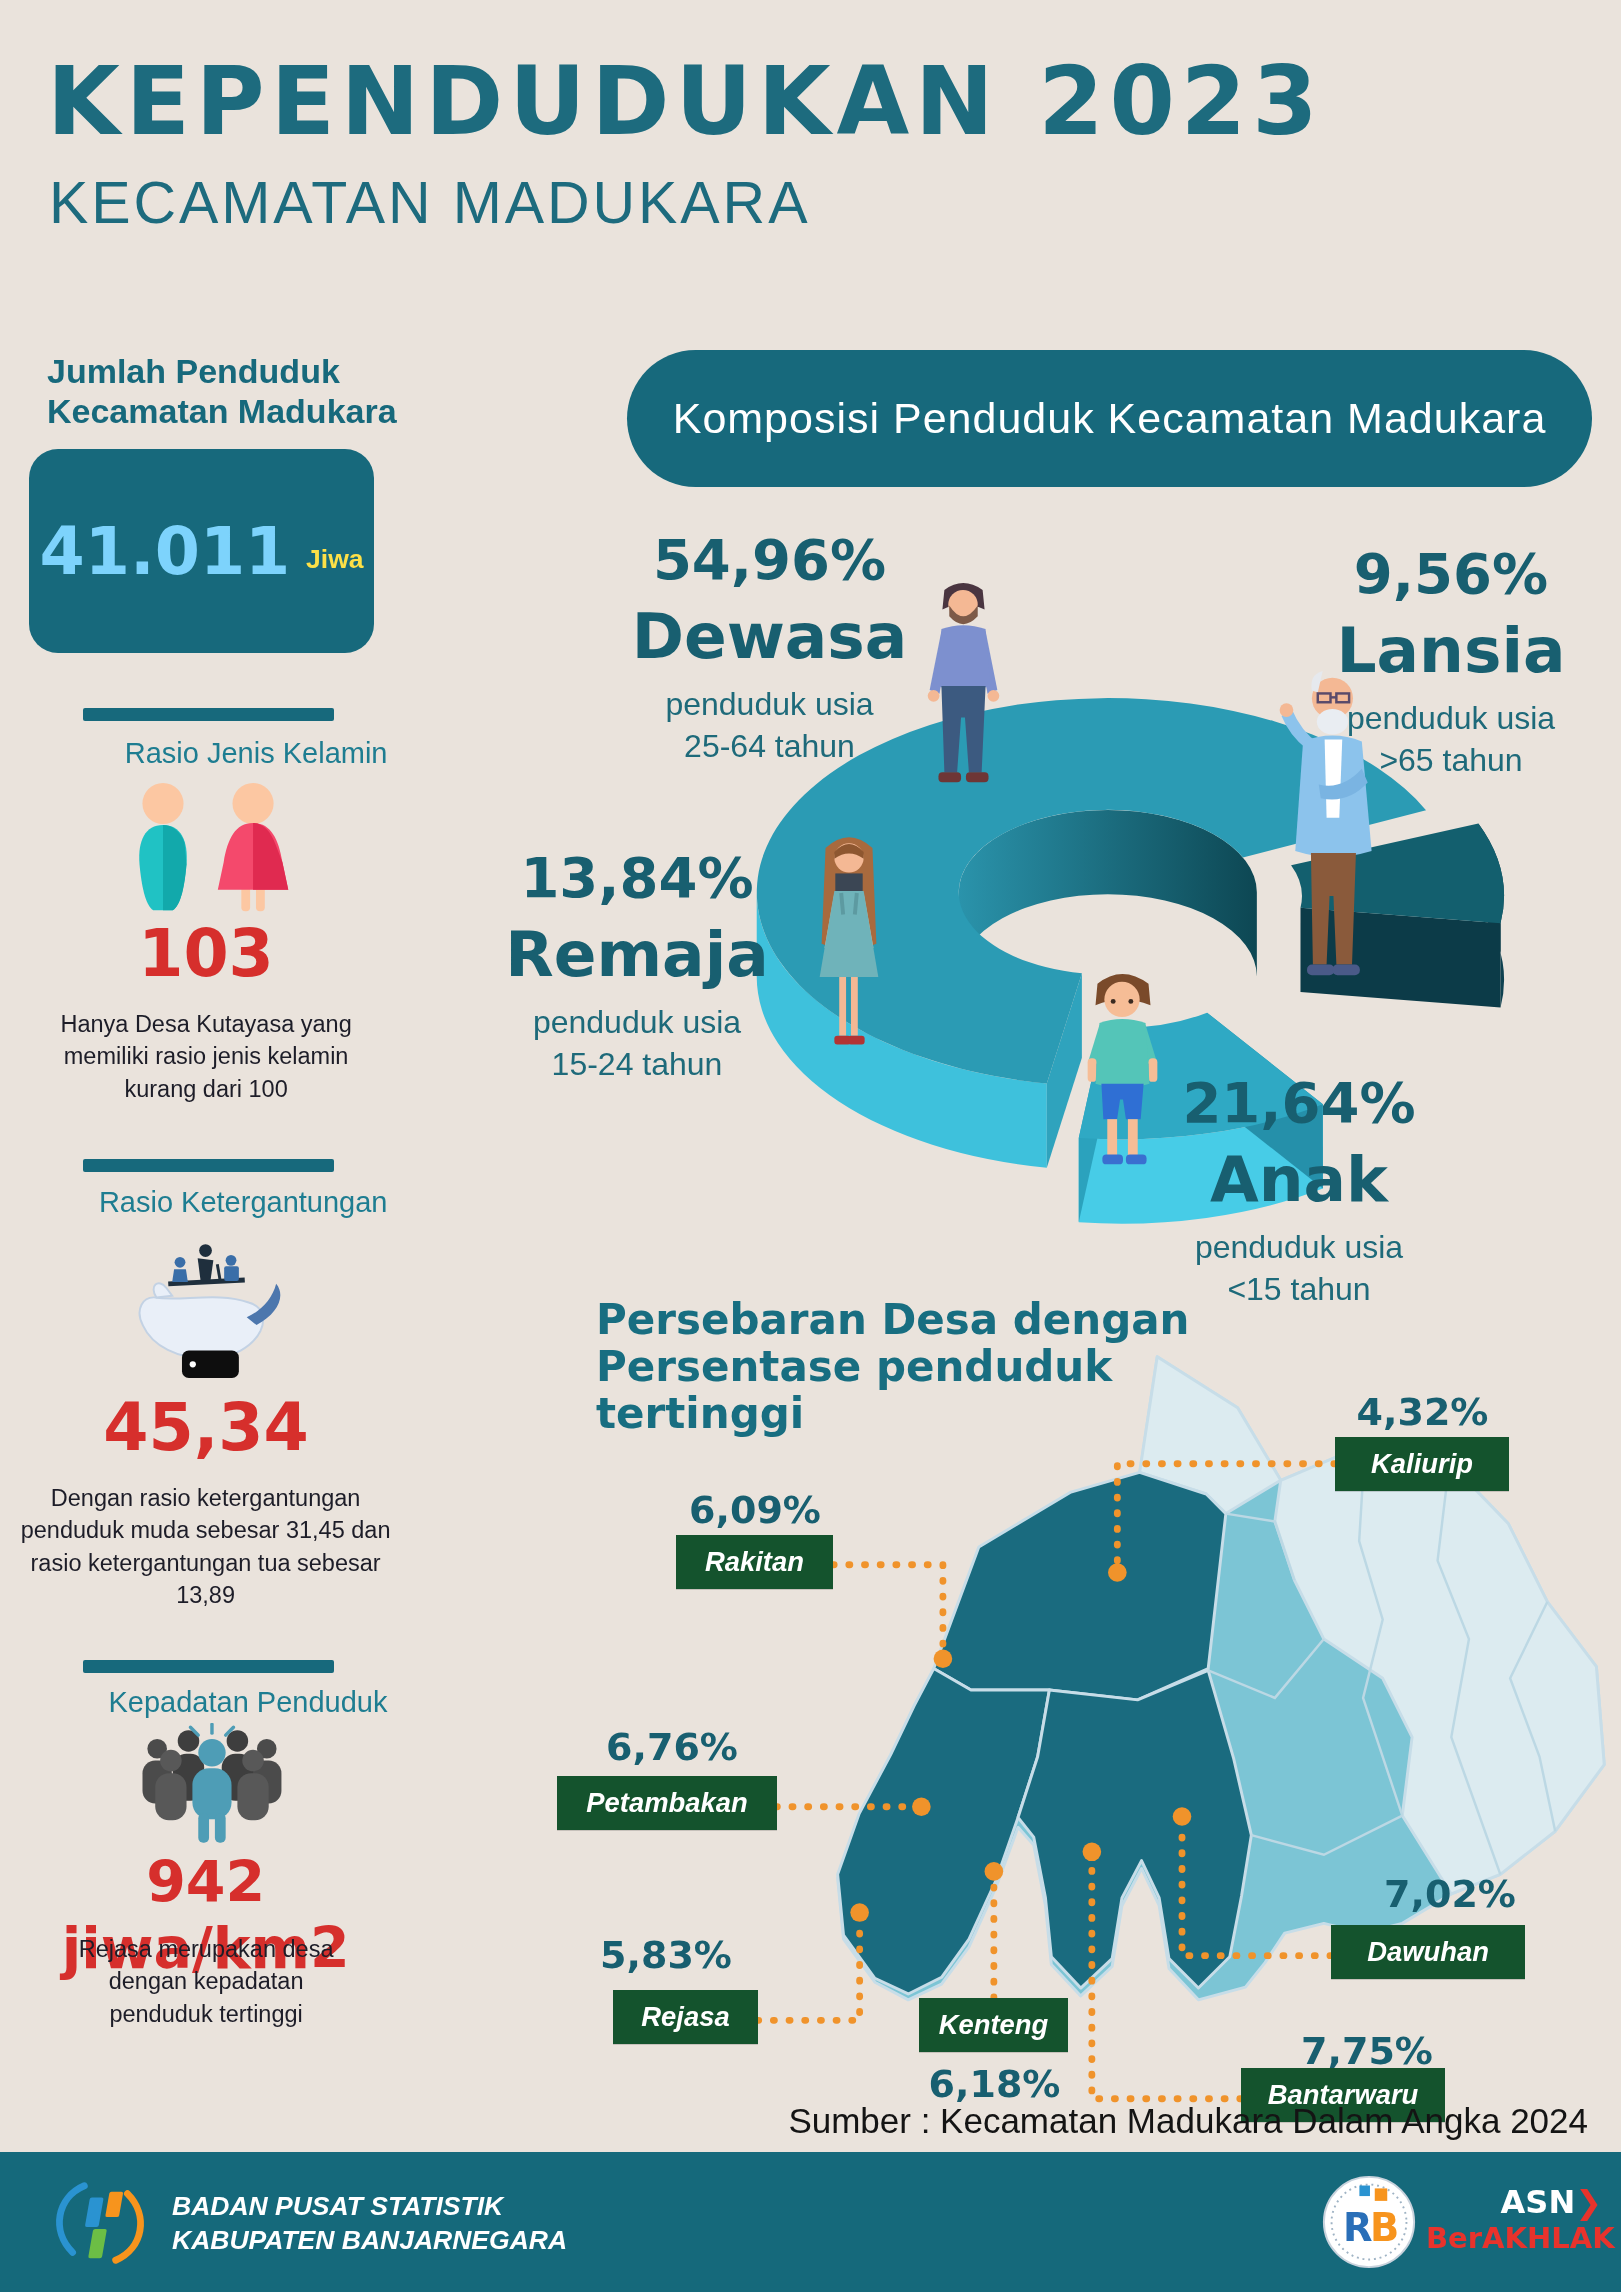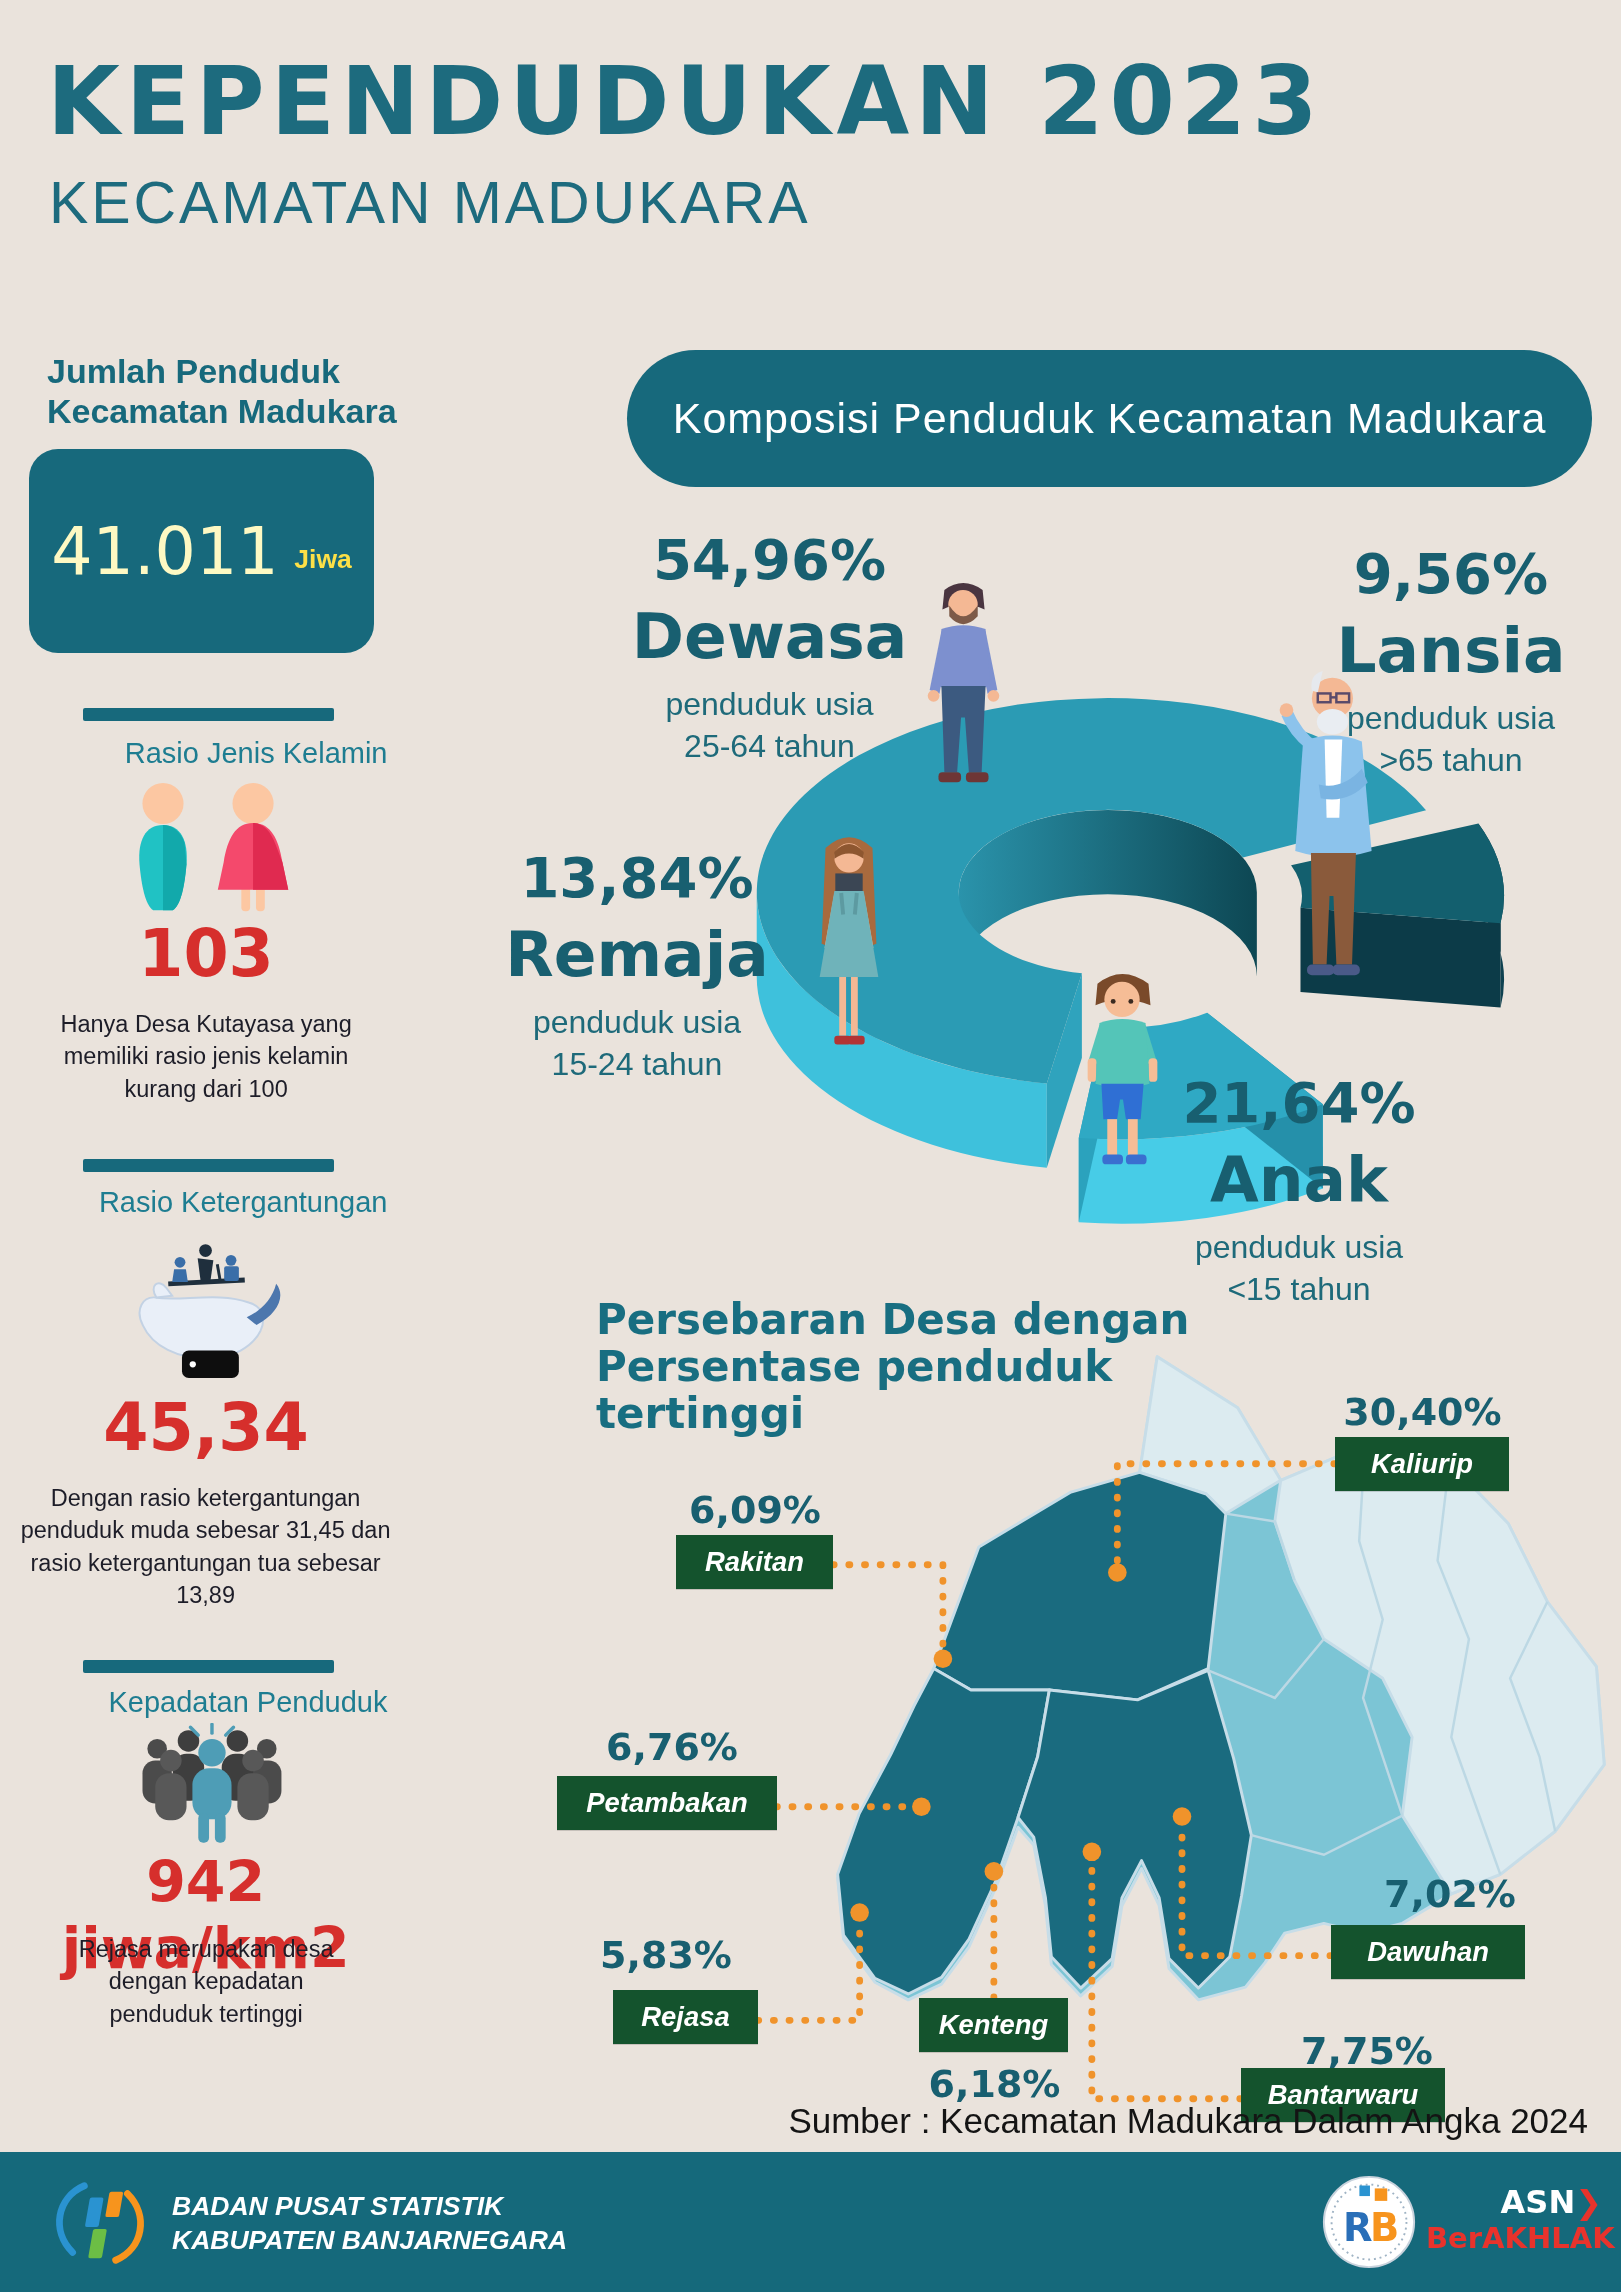--- a/index.html
+++ b/index.html
@@ -7,21 +7,21 @@
         font-family:"Liberation Sans",sans-serif;}
   .abs{position:absolute;}
   
   .t1{font-family:"DejaVu Sans",sans-serif;font-weight:800;font-size:94px;letter-spacing:5.9px;
       color:#1d6b7e;white-space:nowrap;}
   .t2{font-family:"Liberation Sans",sans-serif;font-weight:400;font-size:59px;letter-spacing:2.9px;
       color:#1d6b7e;white-space:nowrap;}
   
   .side-h{font-weight:800;font-size:34px;line-height:1.18;color:#17697c;}
   .bigbox{background:#17697c;border-radius:29px;display:flex;align-items:center;justify-content:center;gap:15.7px;}
-  .bigbox .val{font-family:"DejaVu Sans",sans-serif;font-weight:400;font-size:65px;color:#fef9c3;}
+  .bigbox .val{font-family:"DejaVu Sans",sans-serif;font-weight:700;font-size:65px;color:#7dd3fc;}
   .bigbox .unit{font-weight:800;font-size:26.5px;color:#fde047;padding-top:17.6px;}
   .bar{background:#17697c;height:12.7px;border-radius:2px;}
   .sec-h{font-size:29px;font-weight:500;color:#1e7d91;text-align:right;width:100%;}
   .stat-red{font-family:"DejaVu Sans",sans-serif;font-weight:800;color:#d62f2c;text-align:center;width:100%;}
   .desc{font-size:23.5px;color:#1d1d28;text-align:center;line-height:1.38;width:100%;}
   
   .pill{background:#17697c;border-radius:71px;display:flex;align-items:center;justify-content:center;}
   .pill span{color:#fff;font-size:43px;font-weight:500;letter-spacing:1px;}
   .grp{text-align:center;color:#185f70;}
   .grp .pct{font-family:"DejaVu Sans",sans-serif;font-weight:800;font-size:56px;}
@@ -303,21 +303,21 @@
       <circle cx="580" cy="234" r="9.5"></circle>
         <circle cx="402" cy="322" r="9.5"></circle>
       <circle cx="380" cy="473" r="9.5"></circle>
         <circle cx="317" cy="581" r="9.5"></circle>
       <circle cx="454" cy="539" r="9.5"></circle>
         <circle cx="646" cy="483" r="9.5"></circle>
       <circle cx="554" cy="519" r="9.5"></circle>
     </g>
   </svg>
 
-  <div class="abs vpct" style="left:1339px;top:1390px;width:167px;">30,40%</div>
+  <div class="abs vpct" style="left:1339px;top:1390px;width:167px;">4,32%</div>
   <div class="abs vbox" style="left:1335px;top:1437px;width:174px;">Kaliurip</div>
 
   <div class="abs vpct" style="left:667px;top:1488px;width:176px;">6,09%</div>
   <div class="abs vbox" style="left:676px;top:1535px;width:157px;">Rakitan</div>
 
   <div class="abs vpct" style="left:564px;top:1725px;width:216px;">6,76%</div>
   <div class="abs vbox" style="left:557px;top:1776px;width:220px;">Petambakan</div>
 
   <div class="abs vpct" style="left:573px;top:1933px;width:186px;">5,83%</div>
   <div class="abs vbox" style="left:613px;top:1990px;width:145px;">Rejasa</div>

